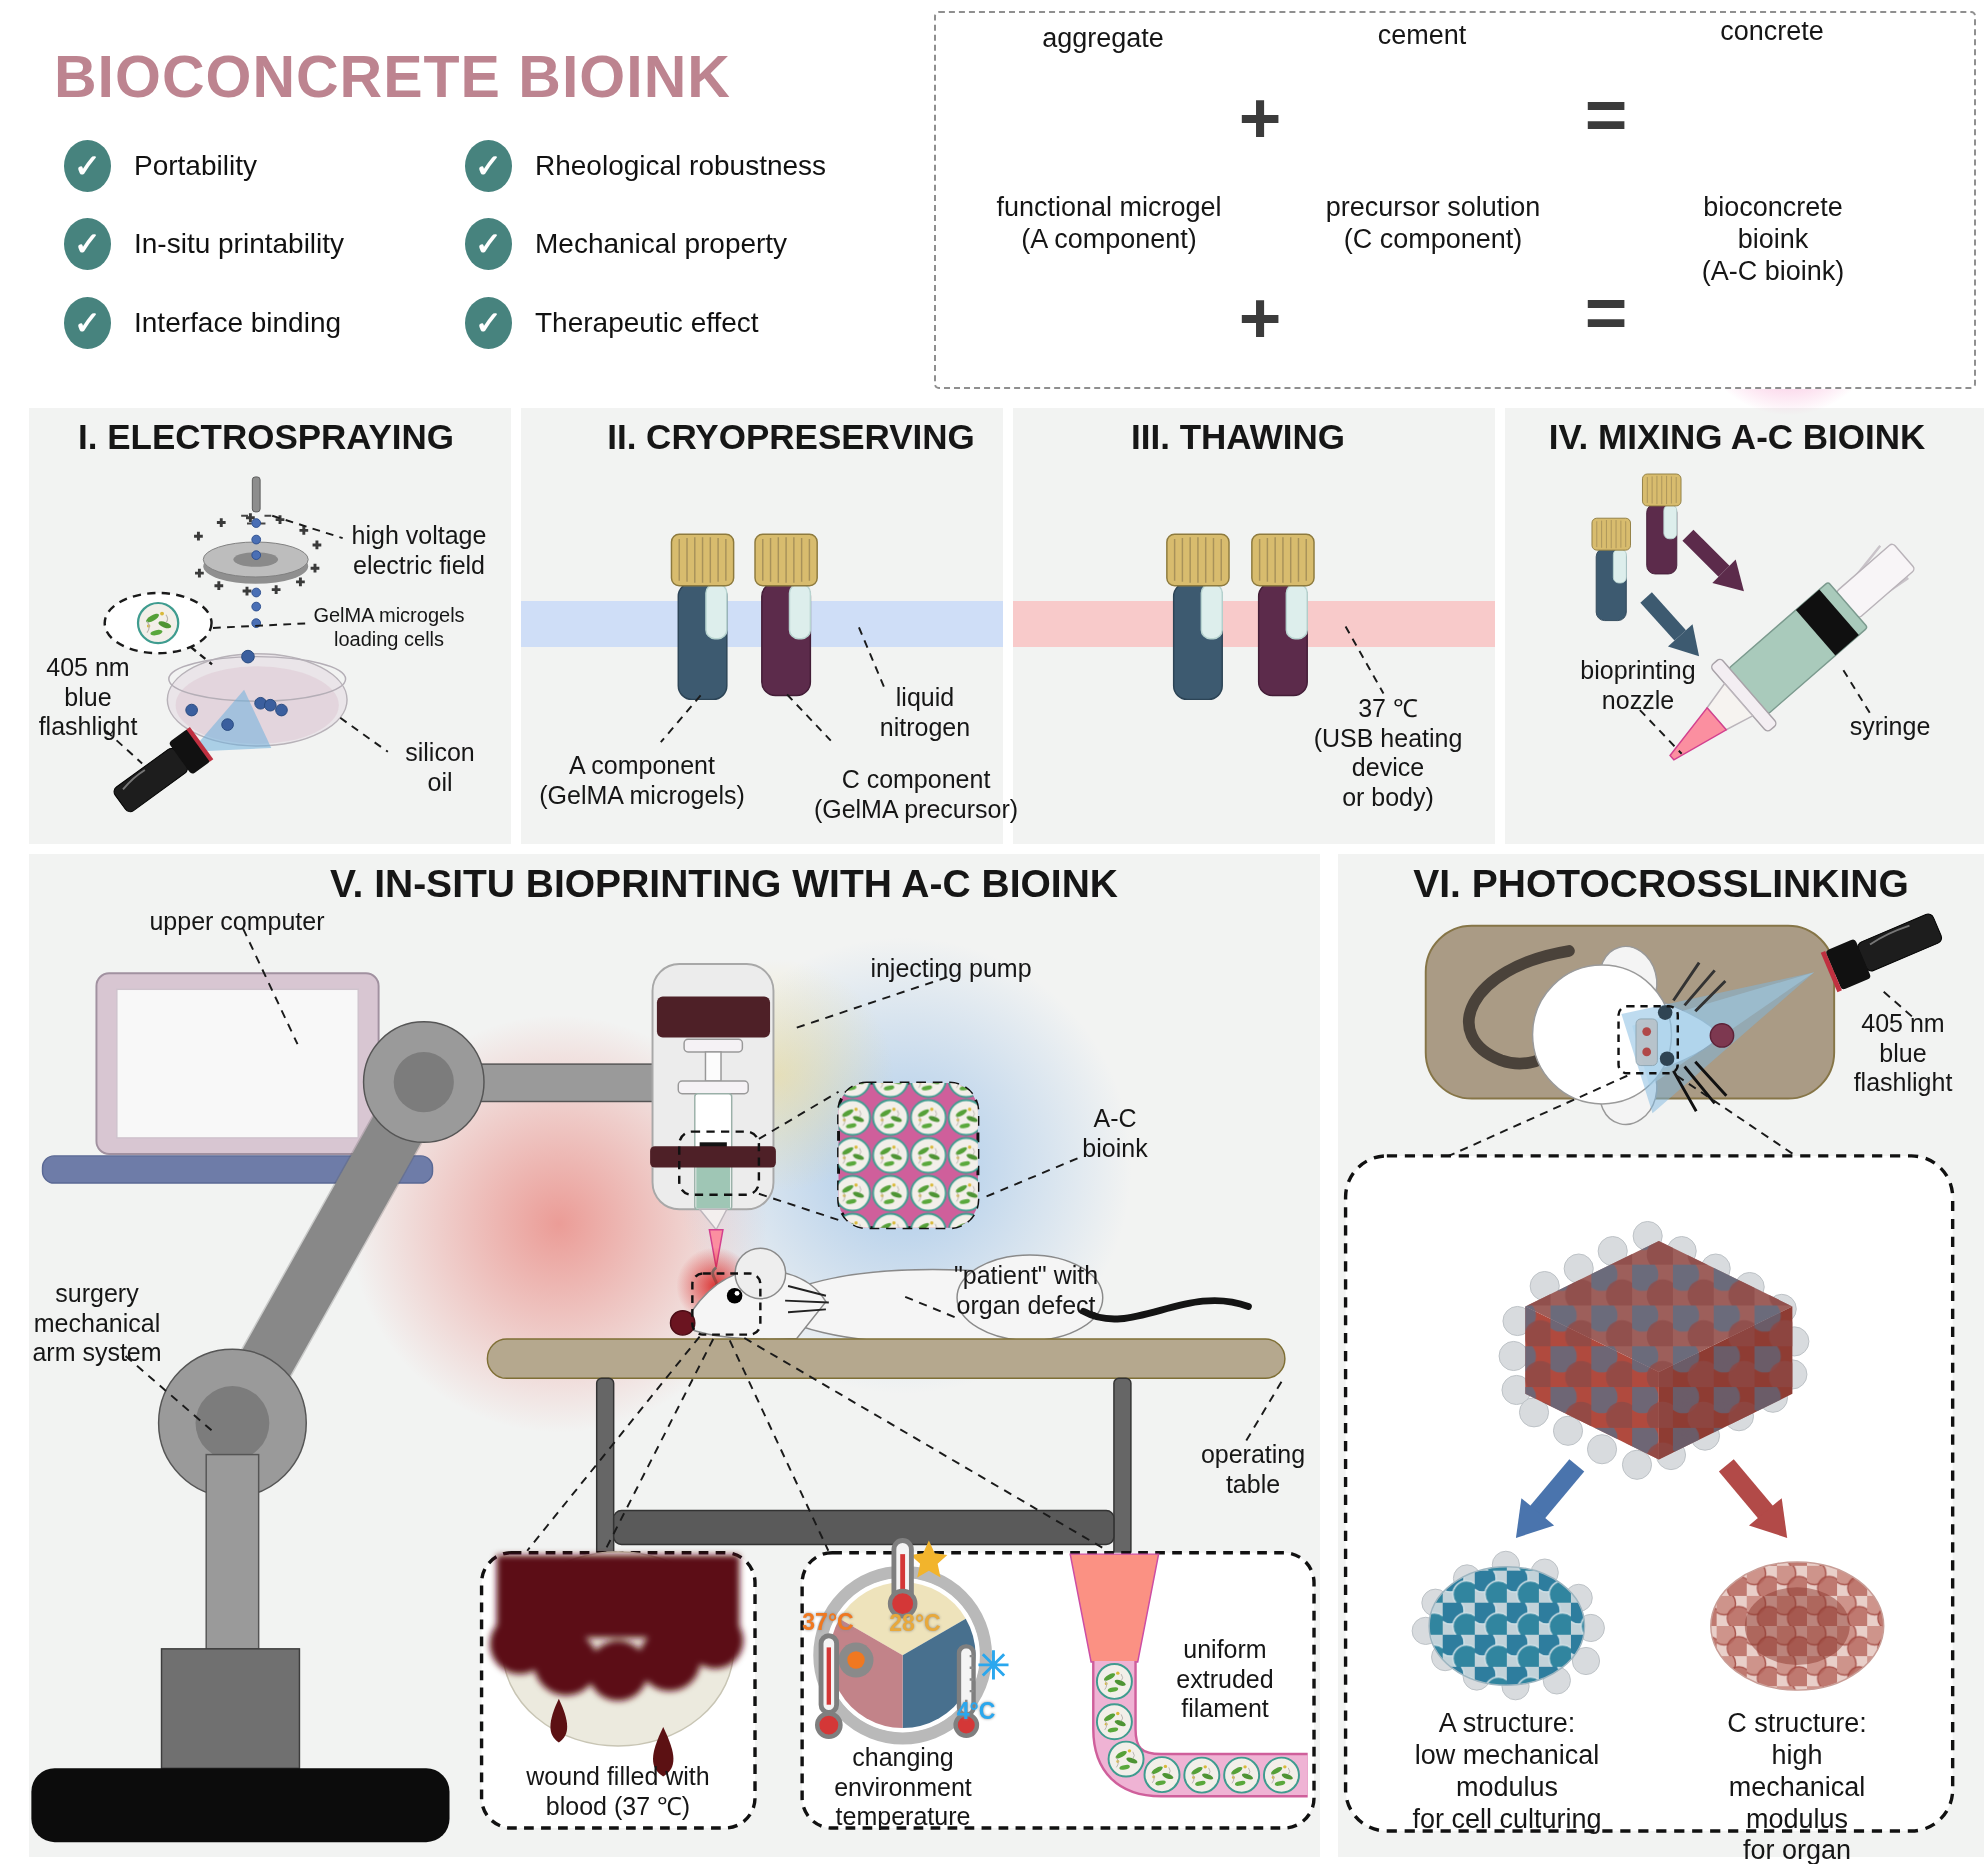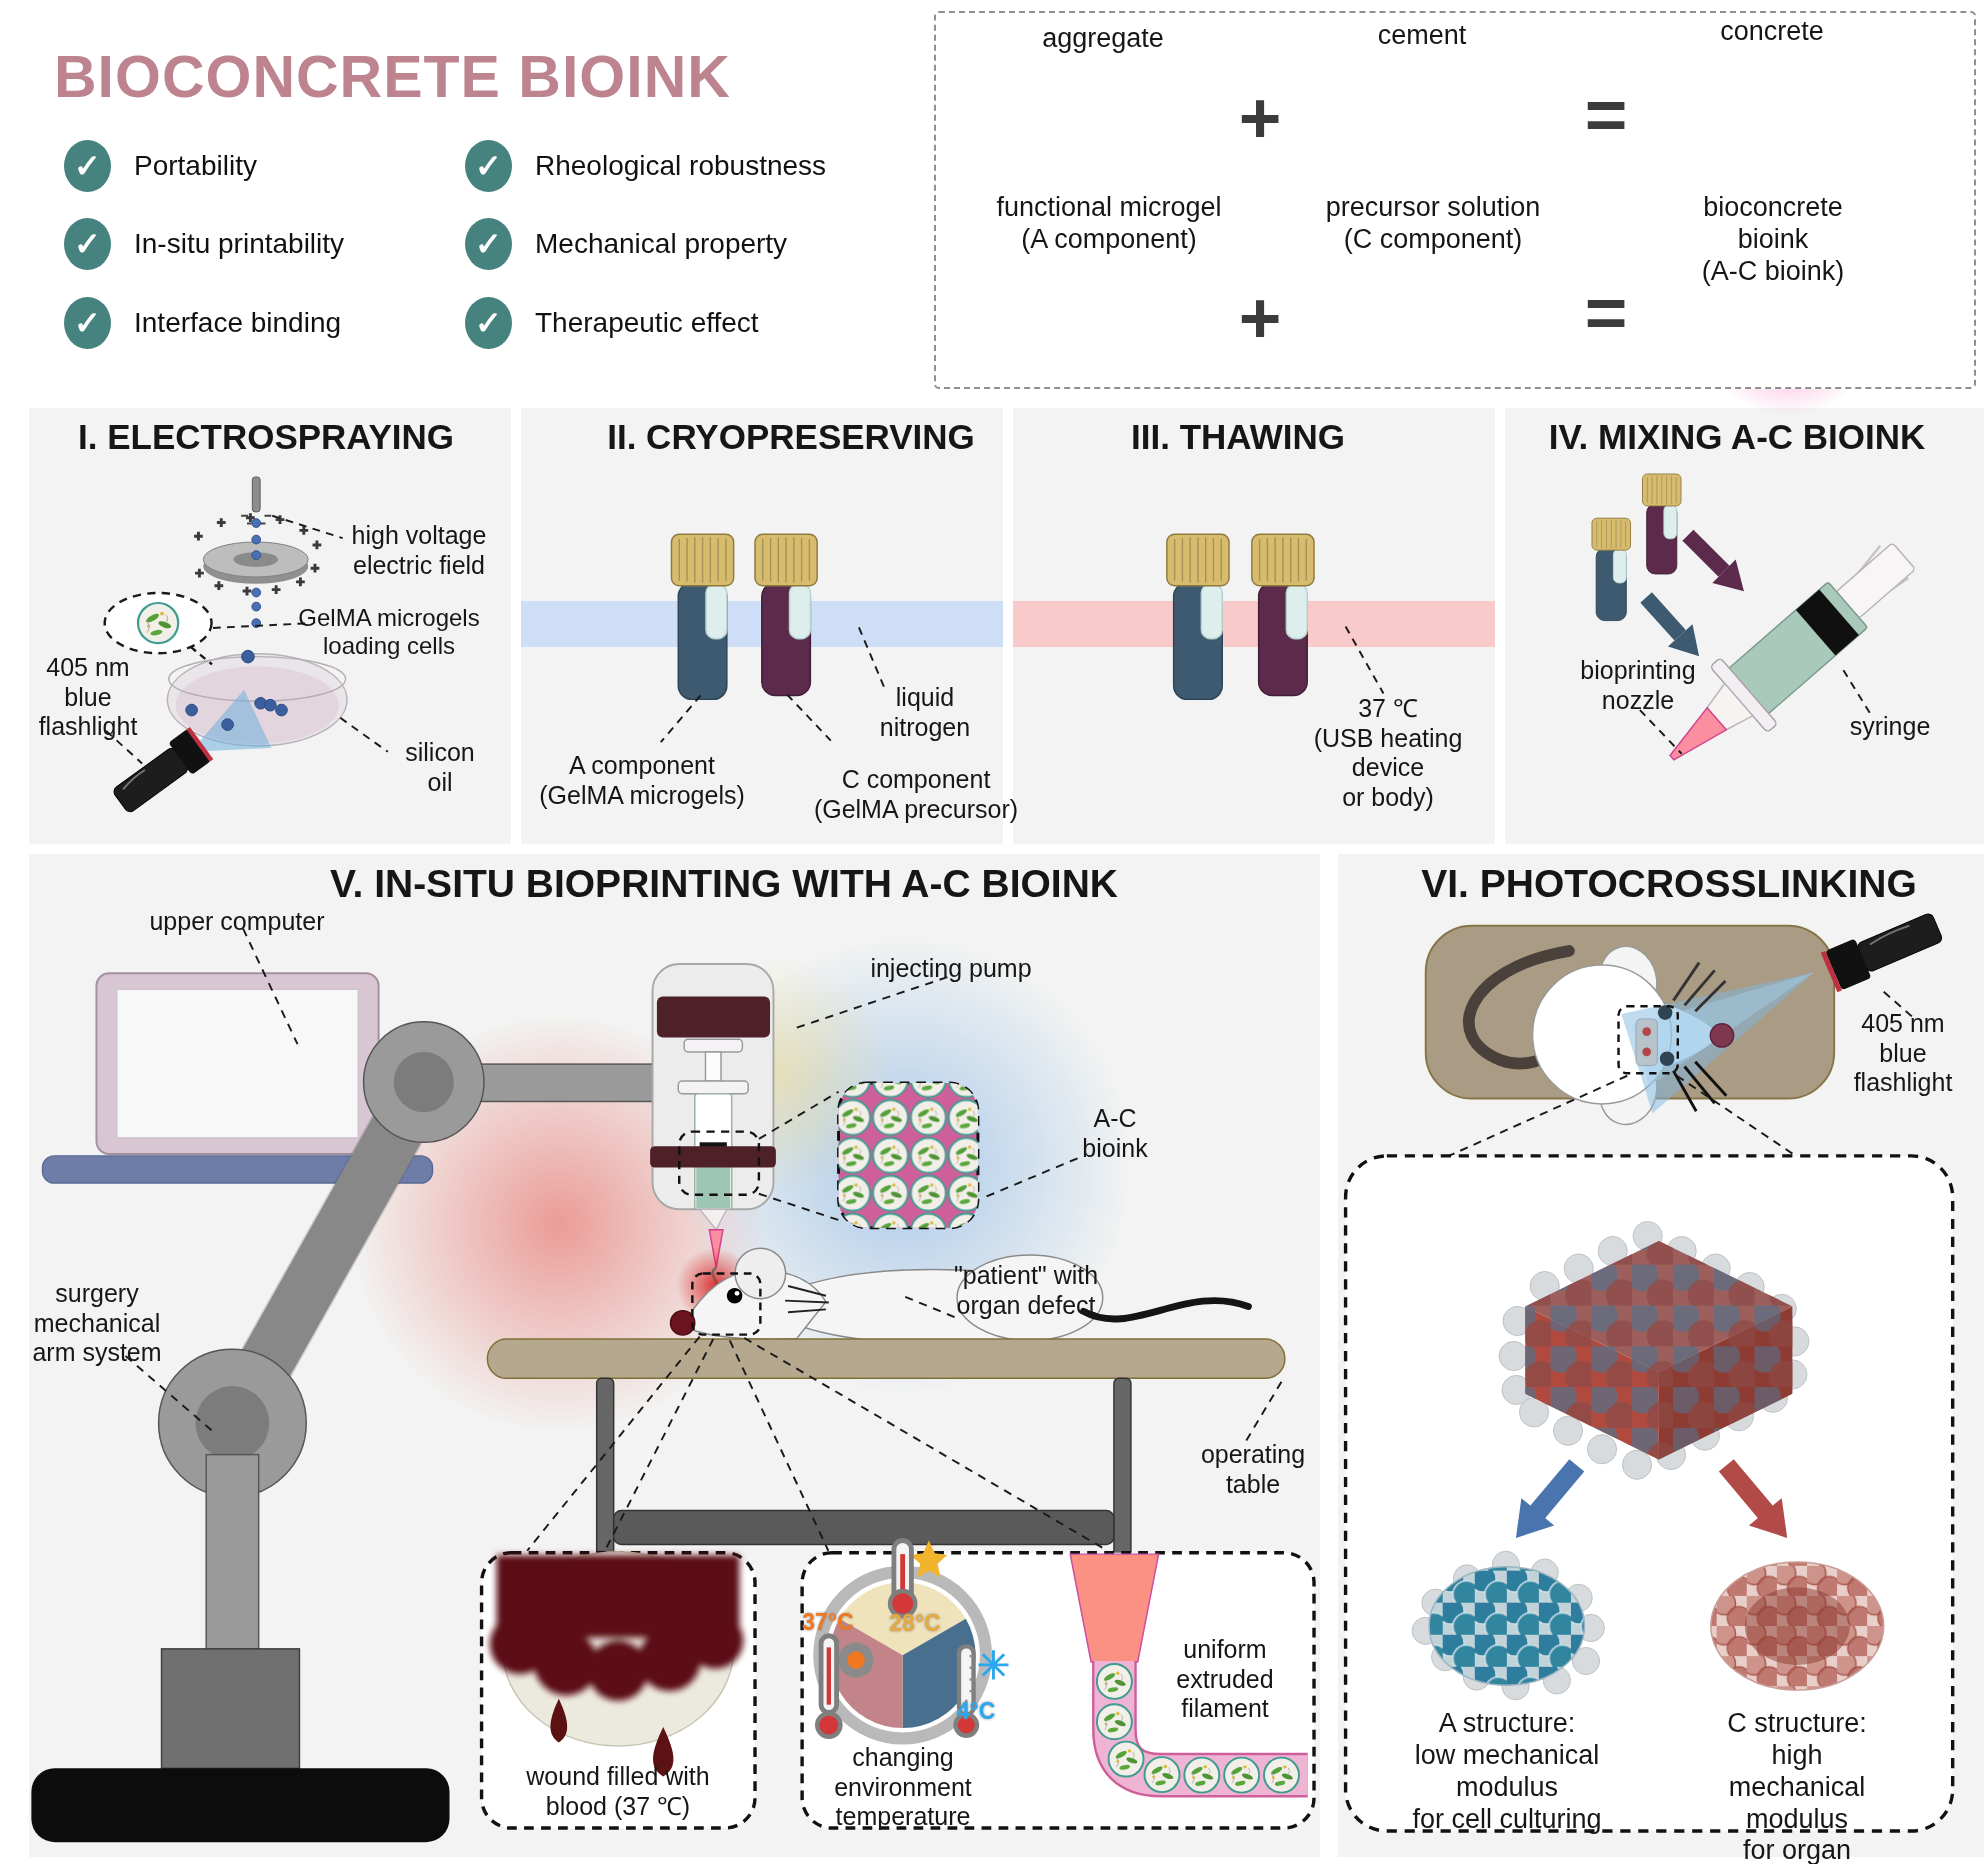--- a/index.html
+++ b/index.html
@@ -545,21 +545,21 @@
   <div class="t big" style="left:1433px;top:192px;">precursor solution
 (C component)</div>
   <div class="t big" style="left:1773px;top:192px;">bioconcrete bioink
 (A-C bioink)</div>
   <div class="op" style="left:1260px;top:317px;">+</div>
   <div class="op" style="left:1606px;top:311px;">=</div>
 
   <div class="t pt" style="left:266px;top:416px;">I. ELECTROSPRAYING</div>
   <div class="t" style="left:419px;top:521px;text-align:center;">high voltage
 electric field</div>
-  <div class="t" style="left:389px;top:604px;font-size:24px;">GelMA microgels
+  <div class="t" style="left:389px;top:604px;font-size:20px;">GelMA microgels
 loading cells</div>
   <div class="t" style="left:88px;top:653px;">405 nm
 blue
 flashlight</div>
   <div class="t" style="left:440px;top:738px;">silicon
 oil</div>
 
   <div class="t pt" style="left:743px;top:416px;margin-left:48px;">II. CRYOPRESERVING</div>
   <div class="t" style="left:925px;top:683px;">liquid
 nitrogen</div>
@@ -596,21 +596,21 @@
   <div class="t" style="left:903px;top:1743px;">changing
 environment
 temperature</div>
   <div class="t" style="left:1225px;top:1635px;">uniform
 extruded
 filament</div>
   <div class="thermlbl" style="left:915px;top:1623px;color:#e8a93c;">28°C</div>
   <div class="thermlbl" style="left:832px;top:1623px;color:#f07820;left:828px;top:1622px;">37°C</div>
   <div class="thermlbl" style="left:976px;top:1711px;color:#2aa7ee;">4°C</div>
 
-  <div class="t pt2" style="left:1661px;top:861px;margin-left:8px;">VI. PHOTOCROSSLINKING</div>
+  <div class="t pt2" style="left:1661px;top:861px;">VI. PHOTOCROSSLINKING</div>
   <div class="t" style="left:1903px;top:1009px;">405 nm
 blue
 flashlight</div>
   <div class="t" style="left:1507px;top:1708px;font-size:27px;">A structure:
 low mechanical
 modulus
 for cell culturing</div>
   <div class="t" style="left:1797px;top:1708px;font-size:27px;">C structure:
 high mechanical
 modulus

